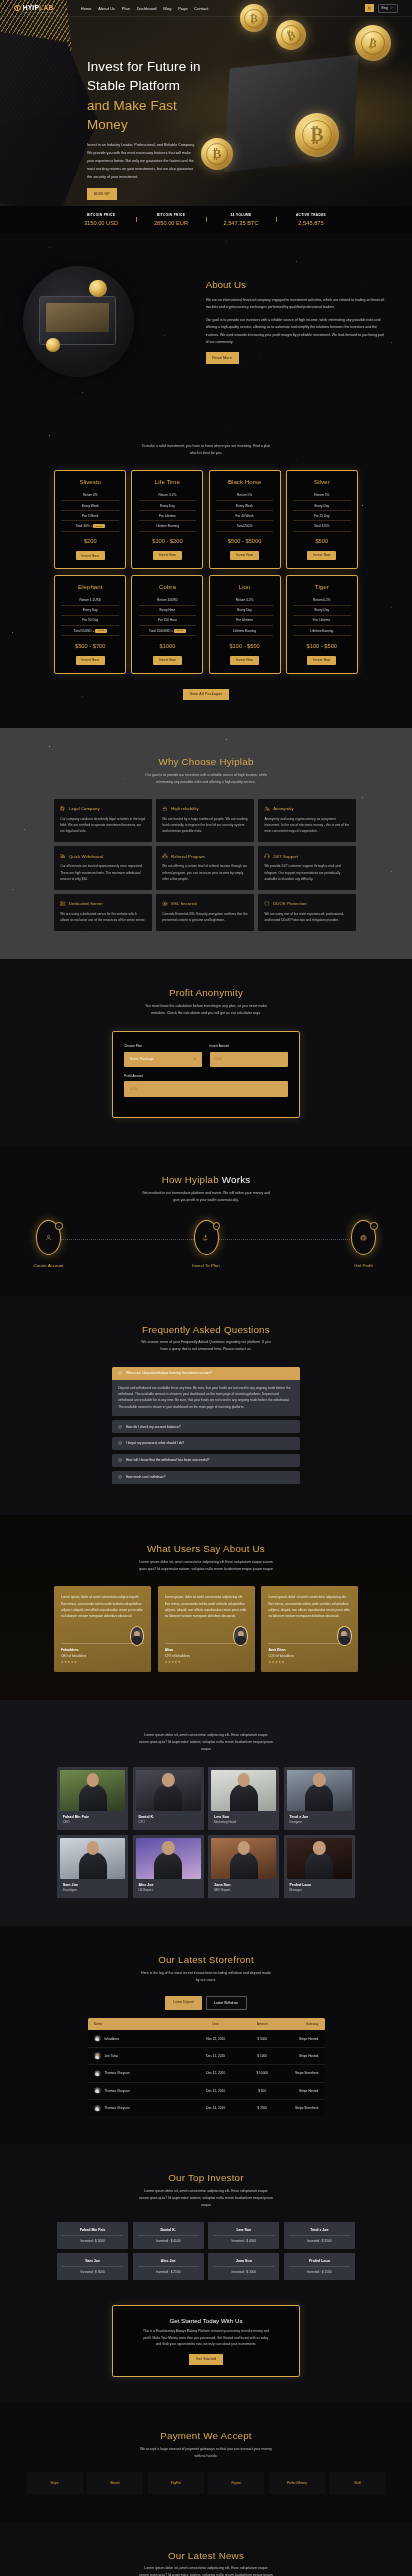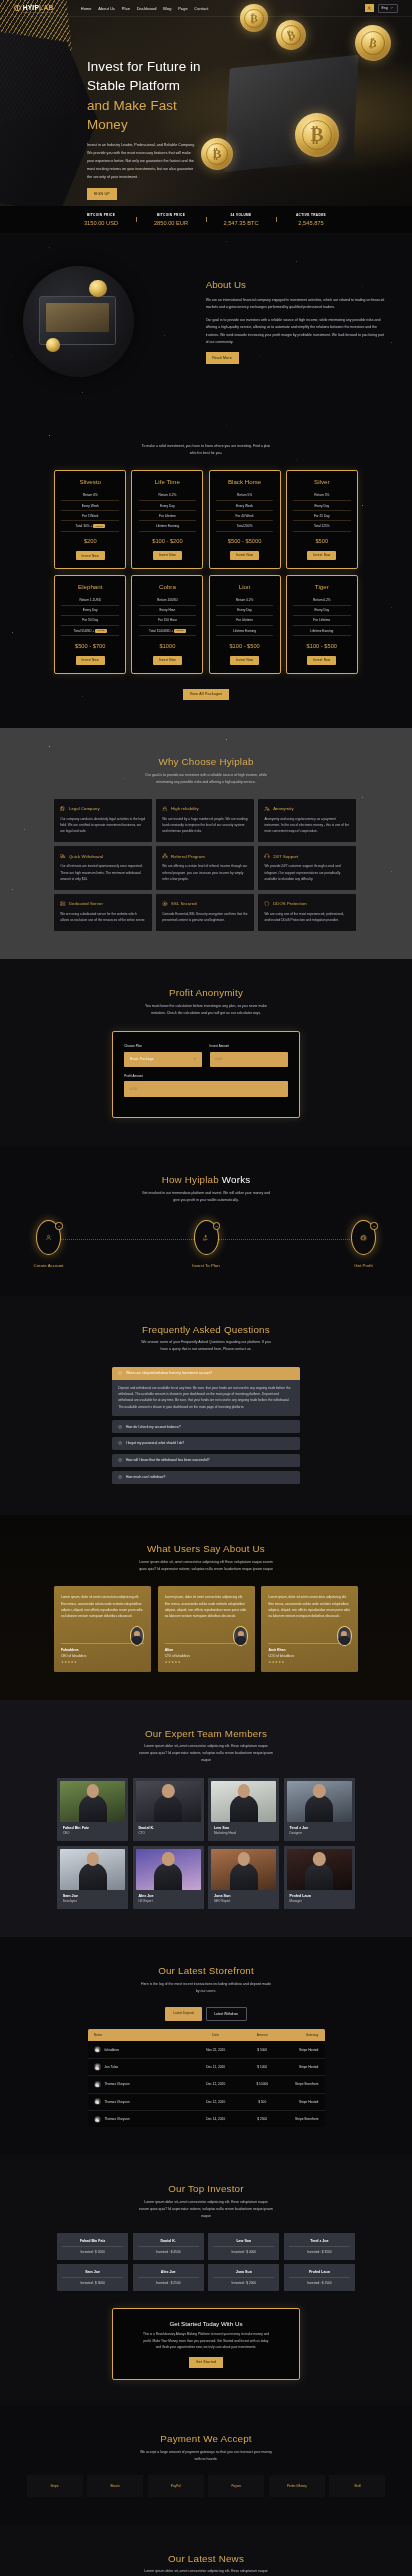--- a/index.html
+++ b/index.html
@@ -703,23 +703,20 @@
   <hr>
   <div class="nm">Amir Khan</div>
   <div class="ds">COO of fahaddevs</div>
   <div class="stars">★★★★★</div>
  </div>
       </div>
   </section>
 
   <section class="sec" style="background:#141419">
     <div class="shead">
-      <h2>
-        <span>Our Expert</span>
-        <span>Team Members</span></h2>
       <p>Lorem ipsum dolor sit, amet consectetur adipisicing elit. Esse voluptatum eaque earum quos quia? Id aspernatur ratione, voluptas nulla rerum laudantium neque ipsam eaque</p>
     </div>
     <div class="container">
       <div class="team" id="team-grid">
  <div class="tm">
   <div class="ph p0">
               <div class="pfig"></div>
             </div>
   <div class="nm">Fahad Bin Faiz</div>
   <div class="rl">CEO</div>
@@ -838,21 +835,21 @@
               <span>Thomas Okeyson</span>
             </div>
   <div class="cDate">Dec 14, 2020</div>
   <div class="cAmt">$ 2500</div>
   <div class="cGw">Stripe Storefront</div>
  </div>
         </div>
     </div>
   </section>
 
-  <section class="sec" style="background:#0e0e11;padding-bottom:17px">
+  <section class="sec" style="background:#0e0e11;padding-bottom:25px">
     <div class="shead">
       <h2>
         <span>Our Top</span>
         <span>Investor</span></h2>
       <p>Lorem ipsum dolor sit, amet consectetur adipisicing elit. Esse voluptatum eaque earum quos quia? Id aspernatur ratione, voluptas nulla rerum laudantium neque ipsam eaque</p>
     </div>
     <div class="container">
       <div class="invs" id="inv-grid">
  <div class="inv">
   <div class="nm">Fahad Bin Faiz</div>

